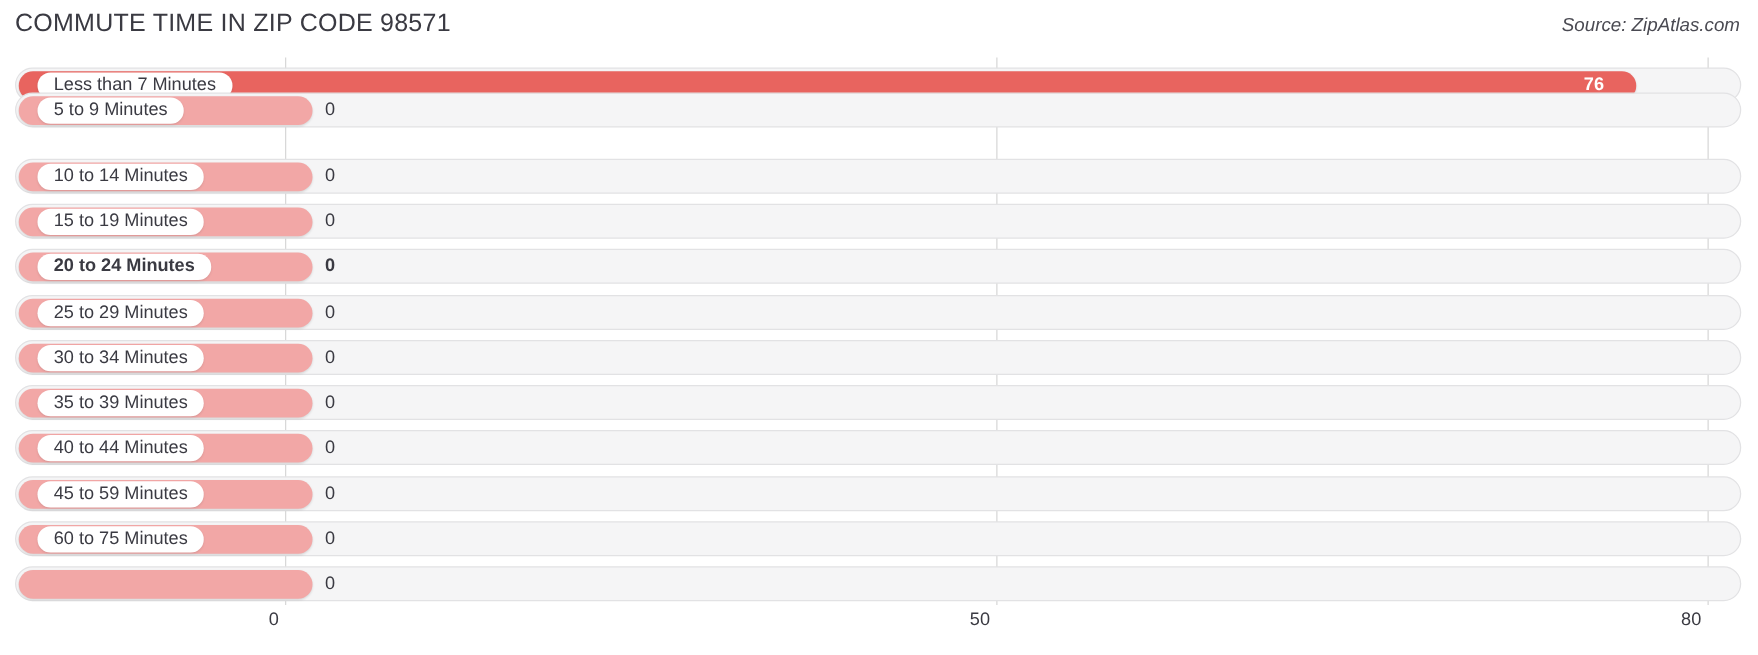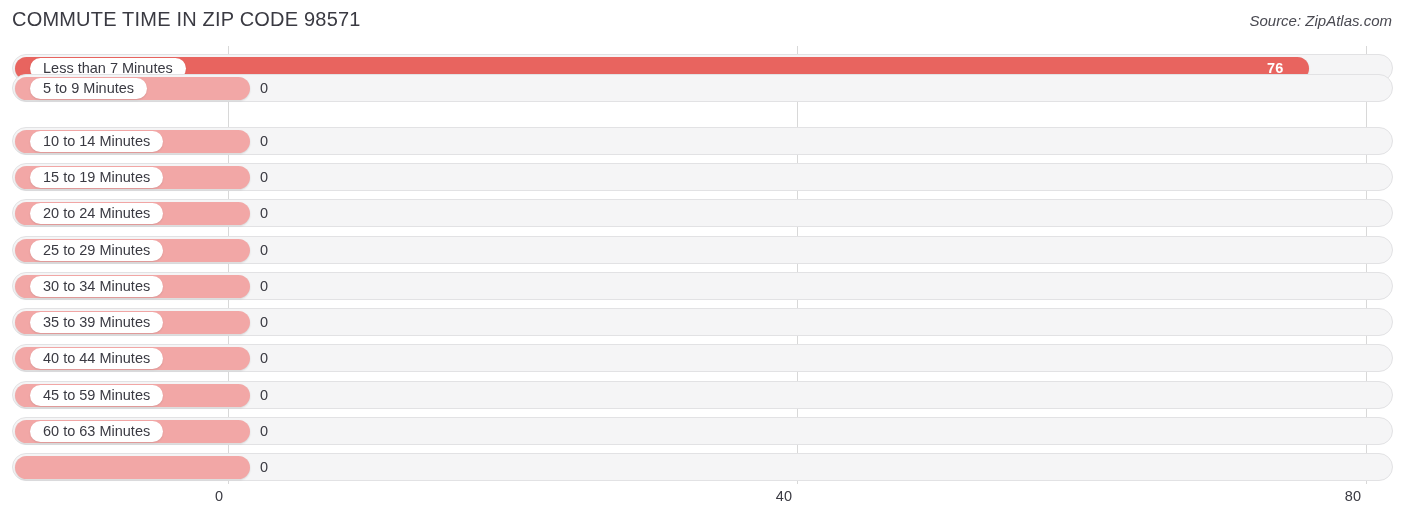--- a/index.html
+++ b/index.html
@@ -206,21 +206,21 @@
           <div class="bar empty" style="width: 235px;"></div>
           <div class="cat-pill">10 to 14 Minutes</div>
           <div class="value-out" style="left: 260px;">0</div>
         </div>
         <div class="row" style="top: 116.9px;">
           <div class="track"></div>
           <div class="bar empty" style="width: 235px;"></div>
           <div class="cat-pill">15 to 19 Minutes</div>
           <div class="value-out" style="left: 260px;">0</div>
         </div>
-        <div class="row" style="top: 153.2px;">
+        <div class="row" style="top: 153.2px; font-weight: bold;">
           <div class="track"></div>
           <div class="bar empty" style="width: 235px;"></div>
           <div class="cat-pill">20 to 24 Minutes</div>
           <div class="value-out" style="left: 260px;">0</div>
         </div>
         <div class="row" style="top: 189.5px;">
           <div class="track"></div>
           <div class="bar empty" style="width: 235px;"></div>
           <div class="cat-pill">25 to 29 Minutes</div>
           <div class="value-out" style="left: 260px;">0</div>
@@ -245,30 +245,30 @@
         </div>
         <div class="row" style="top: 334.7px; text-align: right;">
           <div class="track"></div>
           <div class="bar empty" style="width: 235px;"></div>
           <div class="cat-pill">45 to 59 Minutes</div>
           <div class="value-out" style="left: 260px;">0</div>
         </div>
         <div class="row" style="top: 371px;">
           <div class="track"></div>
           <div class="bar empty" style="width: 235px;"></div>
-          <div class="cat-pill">60 to 63 Minutes</div>
+          <div class="cat-pill">60 to 75 Minutes</div>
           <div class="value-out" style="left: 260px;">0</div>
         </div>
         <div class="row" style="top: 407.3px;">
           <div class="track"></div>
           <div class="bar empty" style="width: 235px;"></div>
           <div class="value-out" style="left: 260px;">0</div>
         </div>
       </div>
   </div>
 
   <div class="axis" id="axis">
       <div class="axis-tick-label" style="left: 223px;">0</div>
-      <div class="axis-tick-label" style="left: 792px;">40</div>
+      <div class="axis-tick-label" style="left: 792px;">50</div>
       <div class="axis-tick-label" style="left: 1361px;">80</div>
     </div>
 
 </div>
 
 </body></html>

